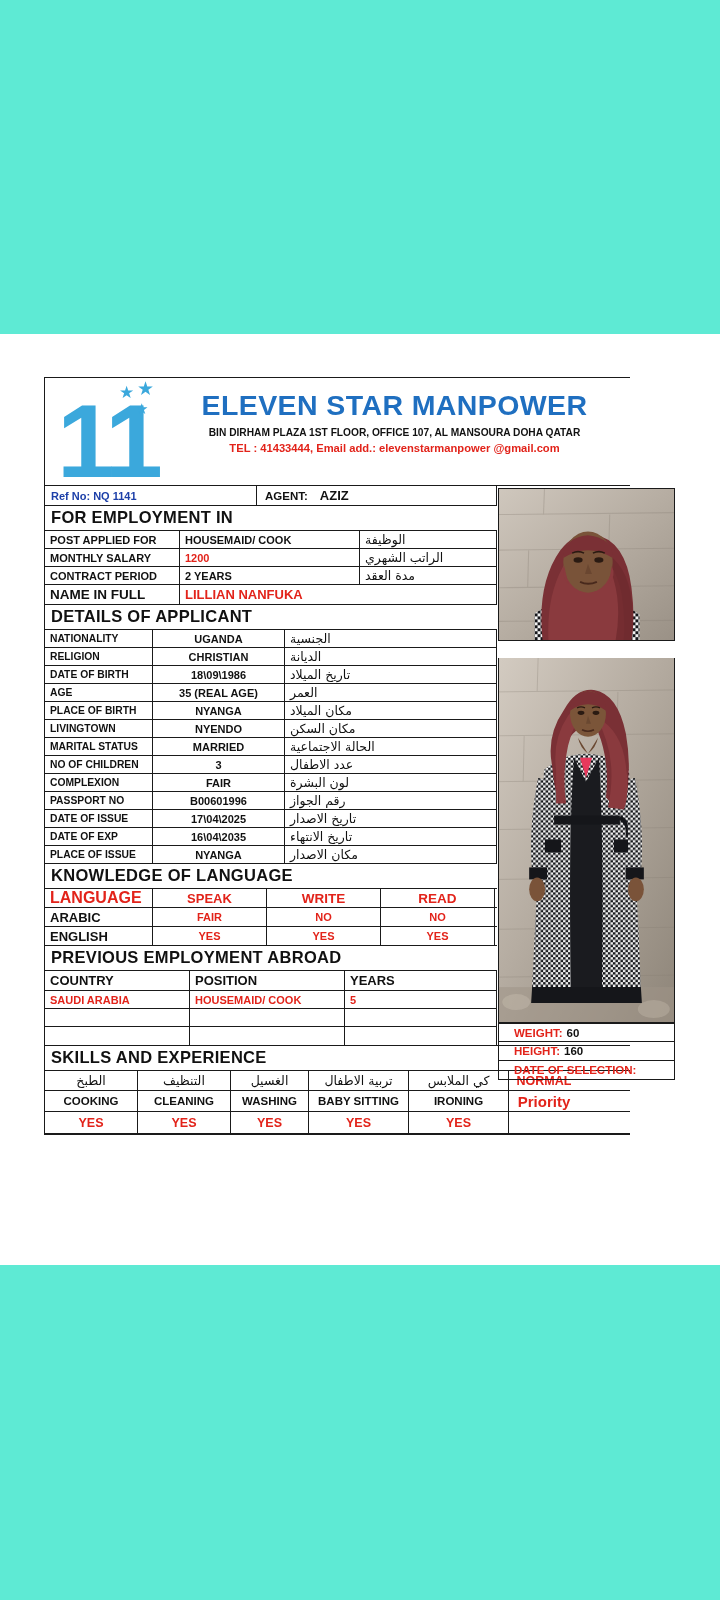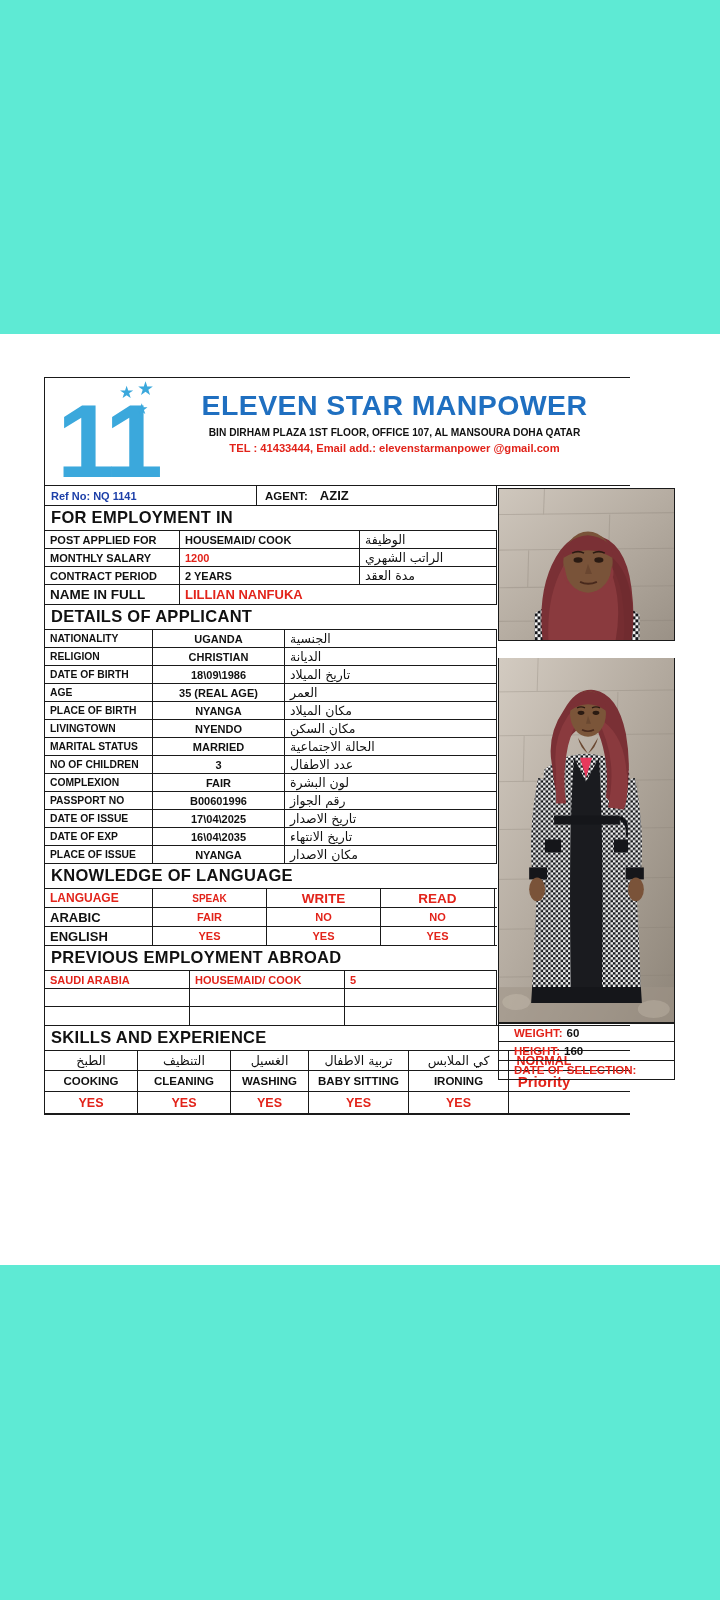--- a/index.html
+++ b/index.html
@@ -328,40 +328,45 @@
         </div>
       <div class="row">
           <div class="cell d-lbl">PLACE OF ISSUE</div>
           <div class="cell d-val ctr">NYANGA</div>
           <div class="cell d-ar ar">مكان الاصدار</div>
         </div>
 
       <div class="section">KNOWLEDGE OF LANGUAGE</div>
 
       <div class="row" style="height:19px;">
-        <div class="cell l-lbl red" style="font-size:12px;">LANGUAGE</div>
-        <div class="cell l-c ctr red" style="font-size:10px;">SPEAK</div>
+        <div class="cell l-lbl red" style="font-size:16px;">LANGUAGE</div>
+        <div class="cell l-c ctr red" style="font-size:13px;">SPEAK</div>
         <div class="cell l-c ctr red" style="font-size:13.5px;">WRITE</div>
         <div class="cell l-c ctr red" style="font-size:13.5px;">READ</div>
       </div>
       <div class="row" style="height:19px;">
         <div class="cell l-lbl" style="font-size:13px;">ARABIC</div>
         <div class="cell l-c ctr red">FAIR</div>
         <div class="cell l-c ctr red">NO</div>
         <div class="cell l-c ctr red">NO</div>
       </div>
       <div class="row" style="height:19px;">
         <div class="cell l-lbl" style="font-size:13px;">ENGLISH</div>
         <div class="cell l-c ctr red">YES</div>
         <div class="cell l-c ctr red">YES</div>
         <div class="cell l-c ctr red">YES</div>
       </div>
 
       <div class="section">PREVIOUS EMPLOYMENT ABROAD</div>
 
+      <div class="row" style="height:20px;">
+        <div class="cell p-country" style="font-size:13px;">COUNTRY</div>
+        <div class="cell p-position" style="font-size:13px;">POSITION</div>
+        <div class="cell p-years" style="font-size:13px;">YEARS</div>
+      </div>
       <div class="row" style="height:18px;">
         <div class="cell p-country red">SAUDI ARABIA</div>
         <div class="cell p-position red">HOUSEMAID/ COOK</div>
         <div class="cell p-years red">5</div>
       </div>
       <div class="row" style="height:18px;">
         <div class="cell p-country"></div>
         <div class="cell p-position"></div>
         <div class="cell p-years"></div>
       </div>

